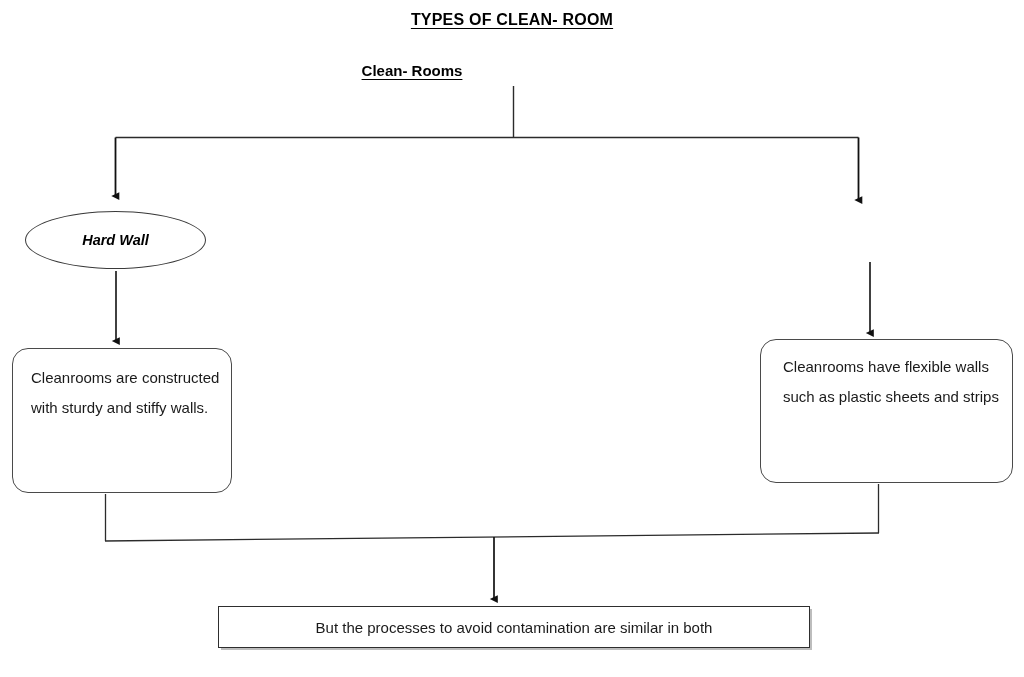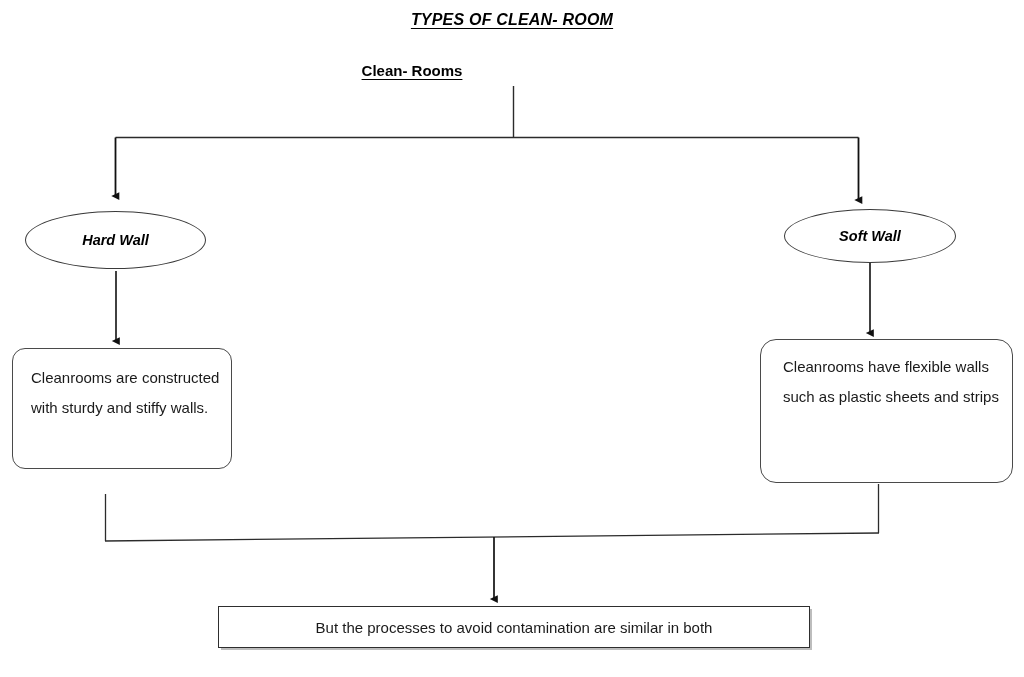--- a/index.html
+++ b/index.html
@@ -34,21 +34,20 @@
 
   
   .title-main {
     position: absolute;
     left: 0;
     top: 11px;
     width: 1024px;
     text-align: center;
     font-size: 16px;
     font-weight: bold;
-    font-style: italic;
     text-decoration: underline;
     text-underline-offset: 3px;
     letter-spacing: 0.2px;
     white-space: nowrap;
   }
   .title-sub {
     position: absolute;
     left: 0;
     top: 62px;
     width: 824px;
@@ -102,22 +101,21 @@
     top: 14px;
     right: 10px;
     font-size: 15px;
     line-height: 30px;
     color: #1a1a1a;
   }
   #box-hard-desc {
     left: 12px;
     top: 348px;
     width: 220px;
-    height: 121px;
-    border-radius: 13px;
+    height: 145px;
   }
   #box-soft-desc {
     left: 712px;
     top: 339px;
     width: 253px;
     height: 144px;
     margin-left: 48px;
   }
   #box-soft-desc .box-text {
     left: 22px;
@@ -179,23 +177,20 @@
   </svg>
 
   <div class="title-main">TYPES OF CLEAN- ROOM</div>
 
   <div class="title-sub">Clean- Rooms</div>
 
   <div class="ellipse-node" id="node-hard-wall">
     <span>Hard Wall</span>
   </div>
 
-  <div class="ellipse-node" id="node-soft-wall">
-    <span>Soft Wall</span>
-  </div>
 
   <div class="round-box" id="box-hard-desc">
     <div class="box-text">Cleanrooms are constructed with sturdy and stiffy walls.</div>
   </div>
 
   <div class="round-box" id="box-soft-desc">
     <div class="box-text">Cleanrooms have flexible walls such as plastic sheets and strips</div>
   </div>
 
   <div id="box-summary">

